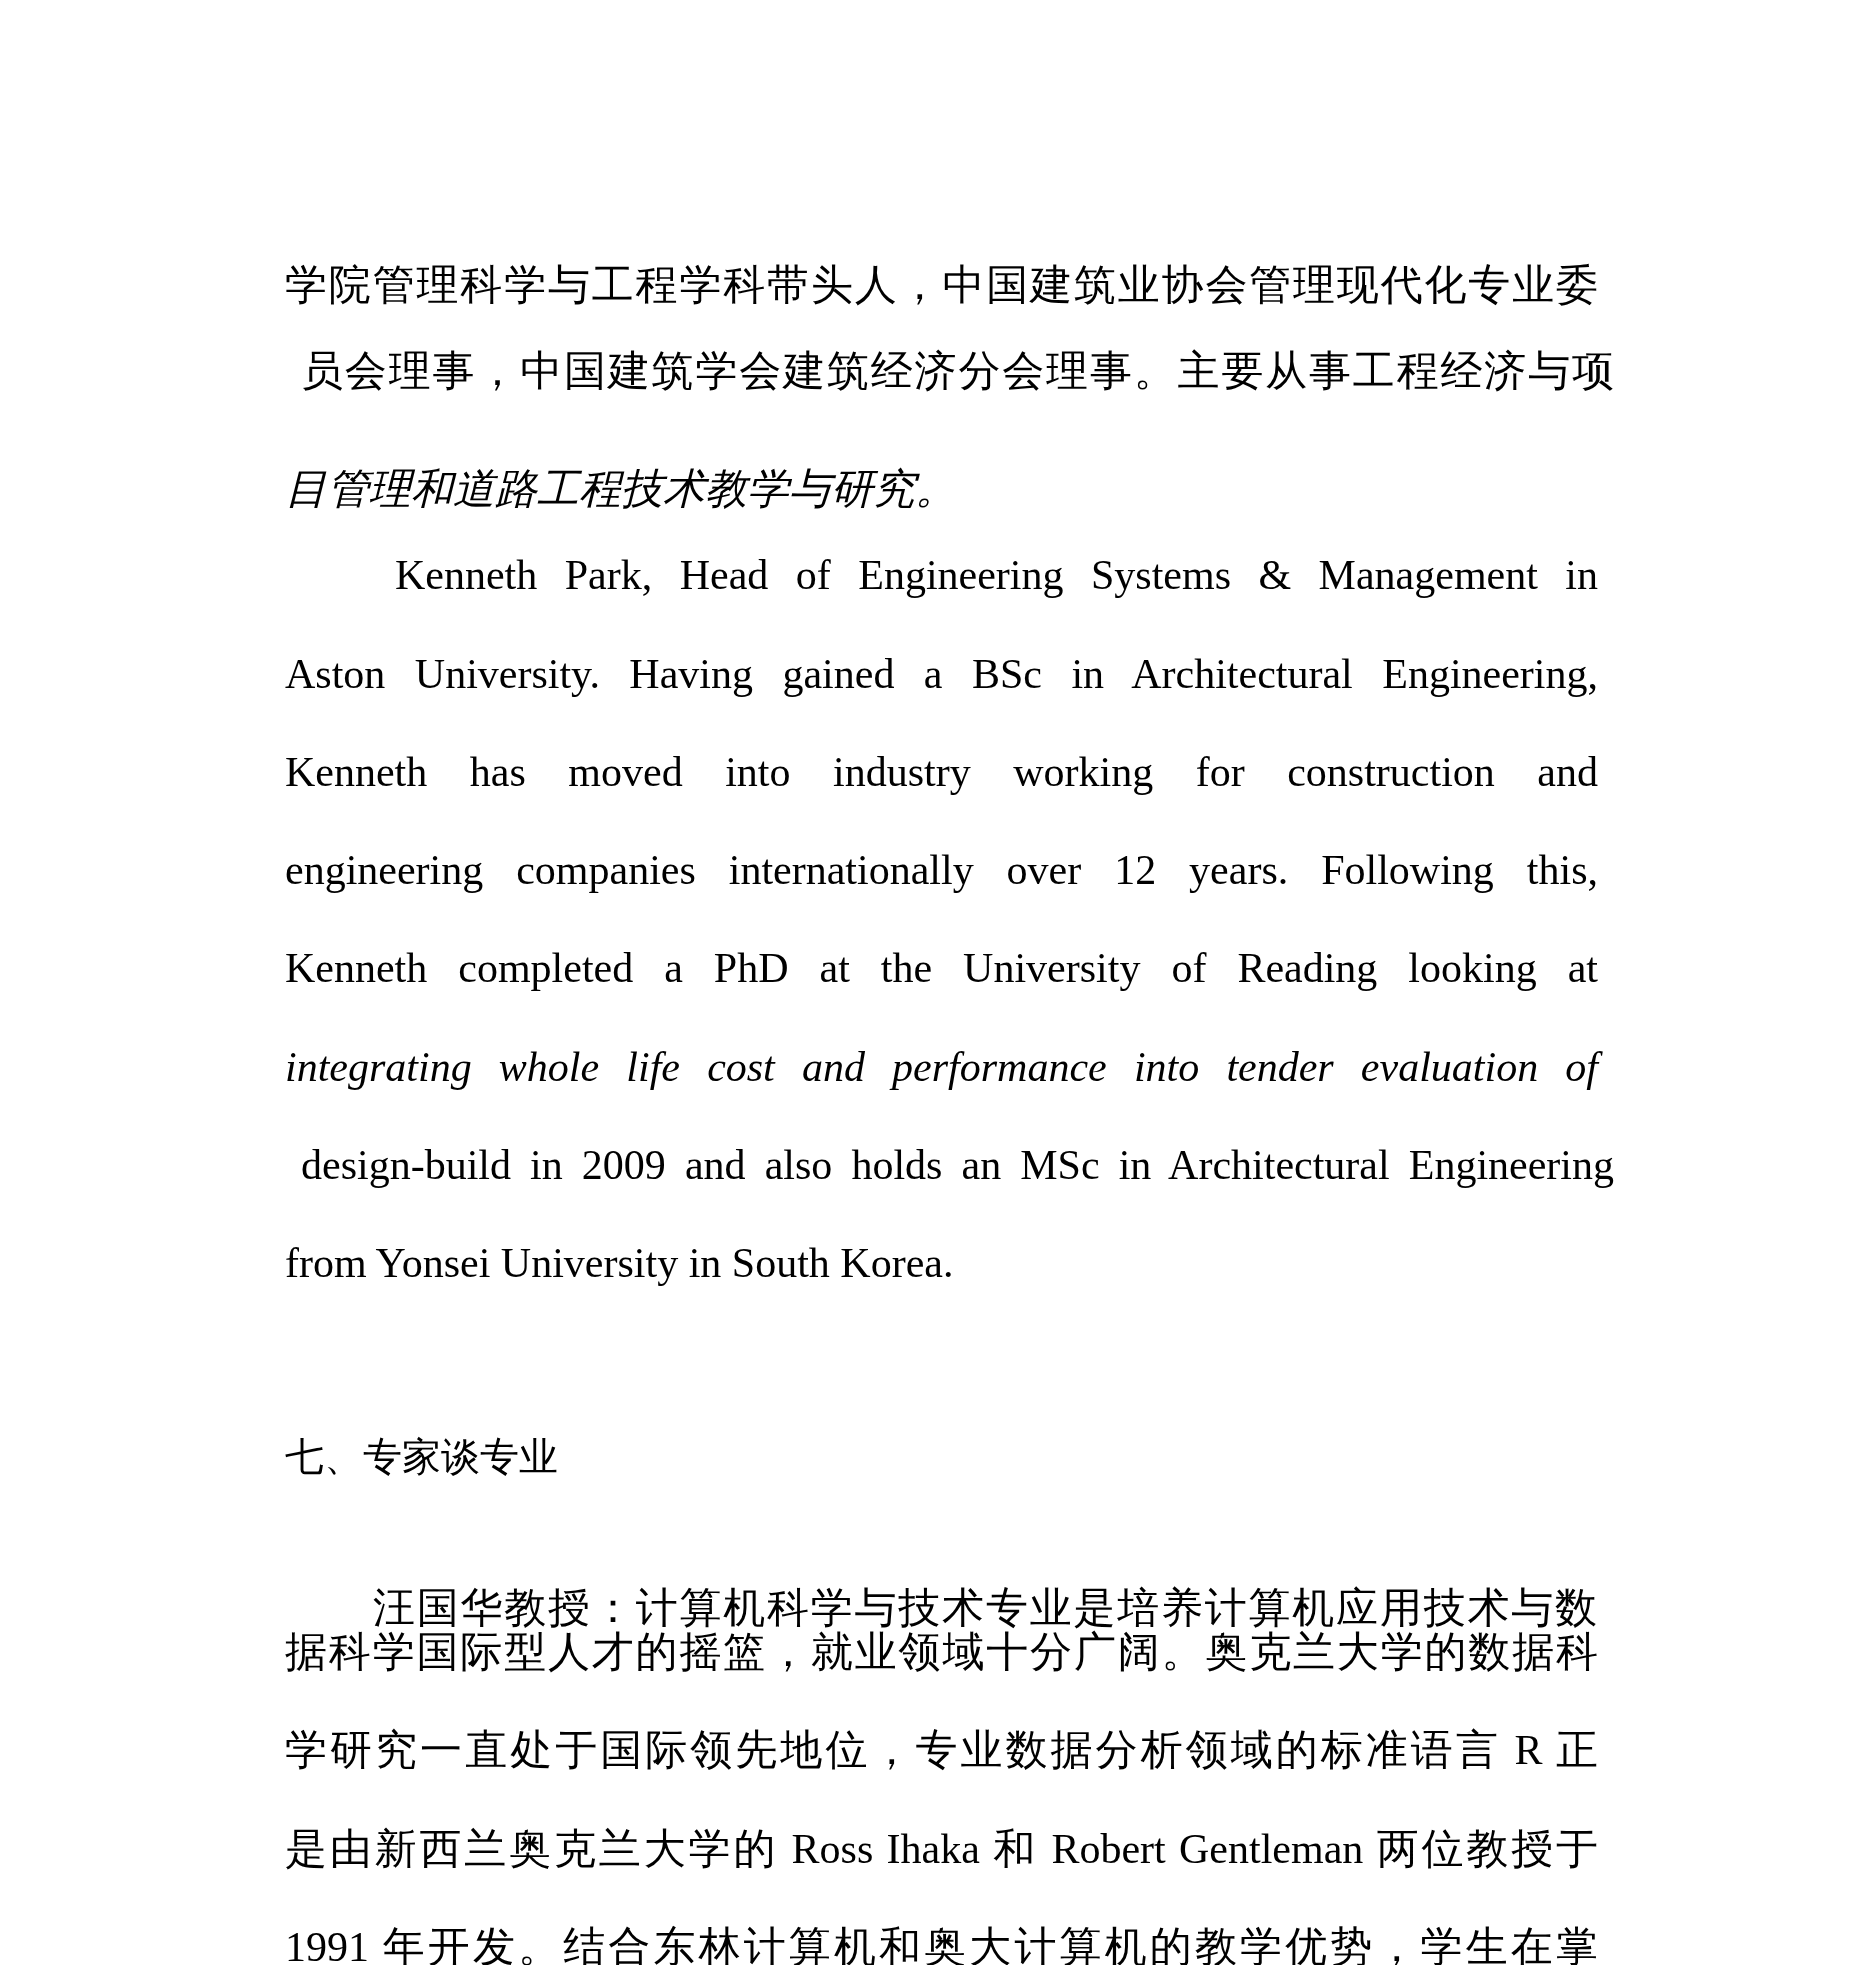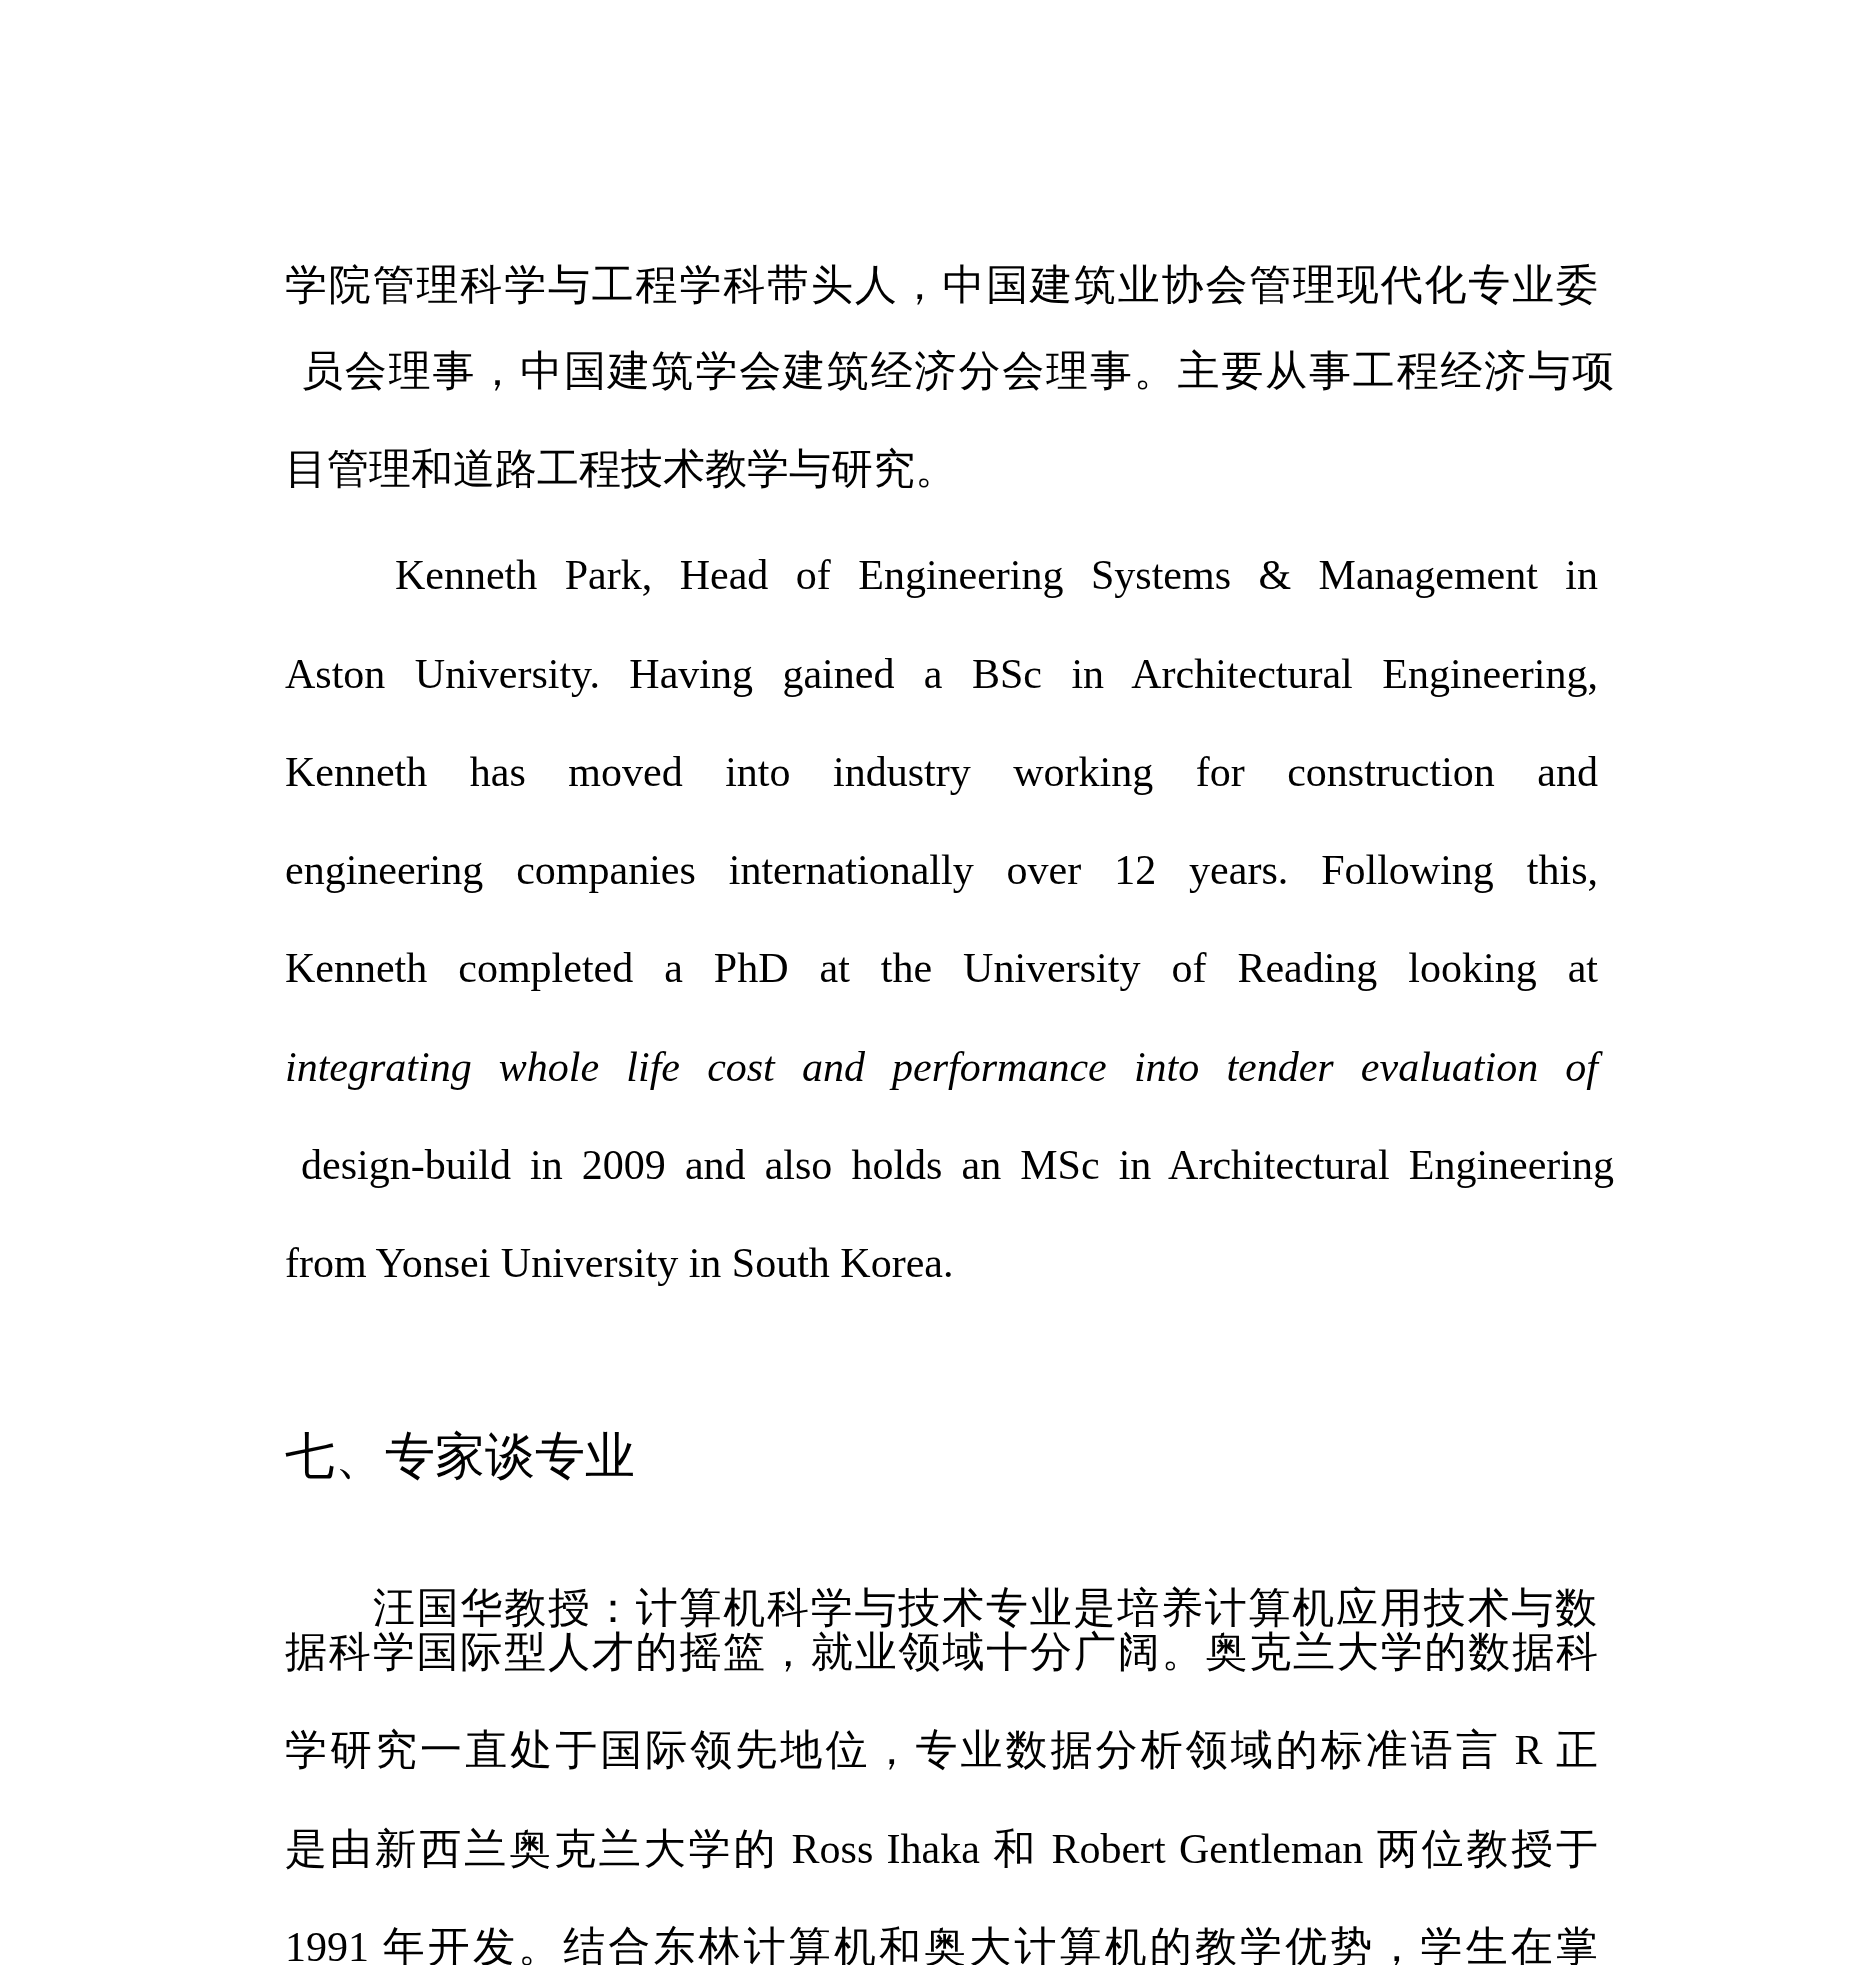--- a/index.html
+++ b/index.html
@@ -42,34 +42,34 @@
       left: 373px;
       width: 1224px;
     }
     .line.indent-en {
       left: 395px;
       width: 1203px;
     }
     .heading {
       position: absolute;
       left: 285px;
-      font-size: 50px;
+      font-size: 39px;
       line-height: 55px;
       white-space: nowrap;
     }
   </style>
 </head>
 <body>
 
 <div class="page">
 
   <div>
     <div class="line" style="top:258px;">学院管理科学与工程学科带头人，中国建筑业协会管理现代化专业委</div>
     <div class="line" style="top:344px;margin-left:16px;">员会理事，中国建筑学会建筑经济分会理事。主要从事工程经济与项</div>
-    <div class="line last" style="top:442px;">目管理和道路工程技术教学与研究。</div>
+    <div class="line last" style="top:462px;font-style:italic;">目管理和道路工程技术教学与研究。</div>
   </div>
 
   <div>
     <div class="line indent-en" style="top:548px;">Kenneth Park, Head of Engineering Systems &amp; Management in</div>
     <div class="line" style="top:647px;">Aston University. Having gained a BSc in Architectural Engineering,</div>
     <div class="line" style="top:745px;">Kenneth has moved into industry working for construction and</div>
     <div class="line" style="top:843px;">engineering companies internationally over 12 years. Following this,</div>
     <div class="line" style="top:941px;">Kenneth completed a PhD at the University of Reading looking at</div>
     <div class="line" style="top:1040px;font-style:italic;">integrating whole life cost and performance into tender evaluation of</div>
     <div class="line" style="top:1138px;margin-left:16px;">design-build in 2009 and also holds an MSc in Architectural Engineering</div>

